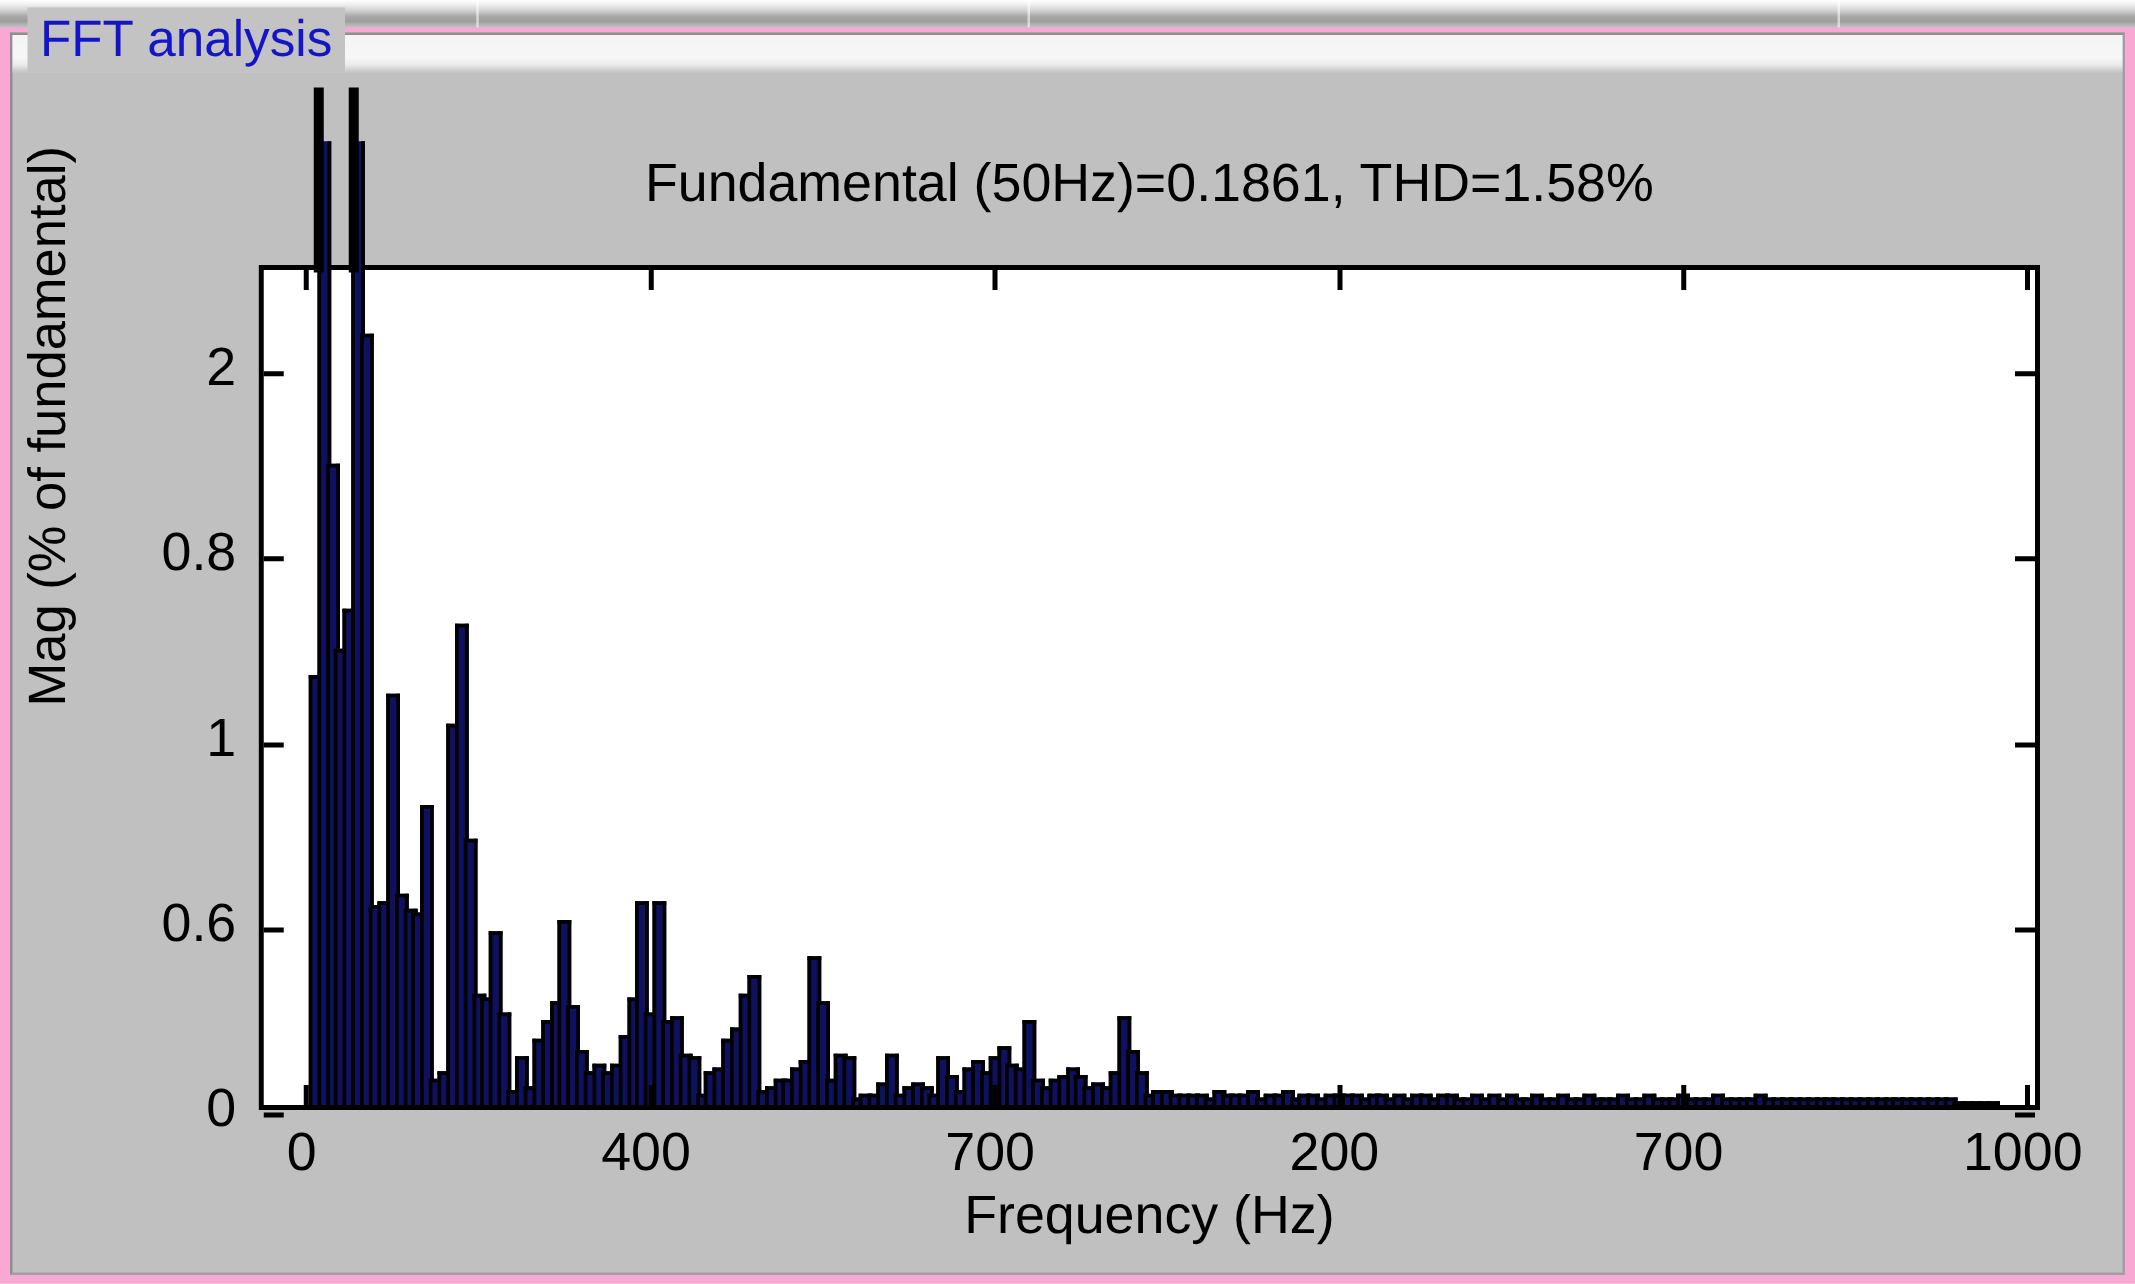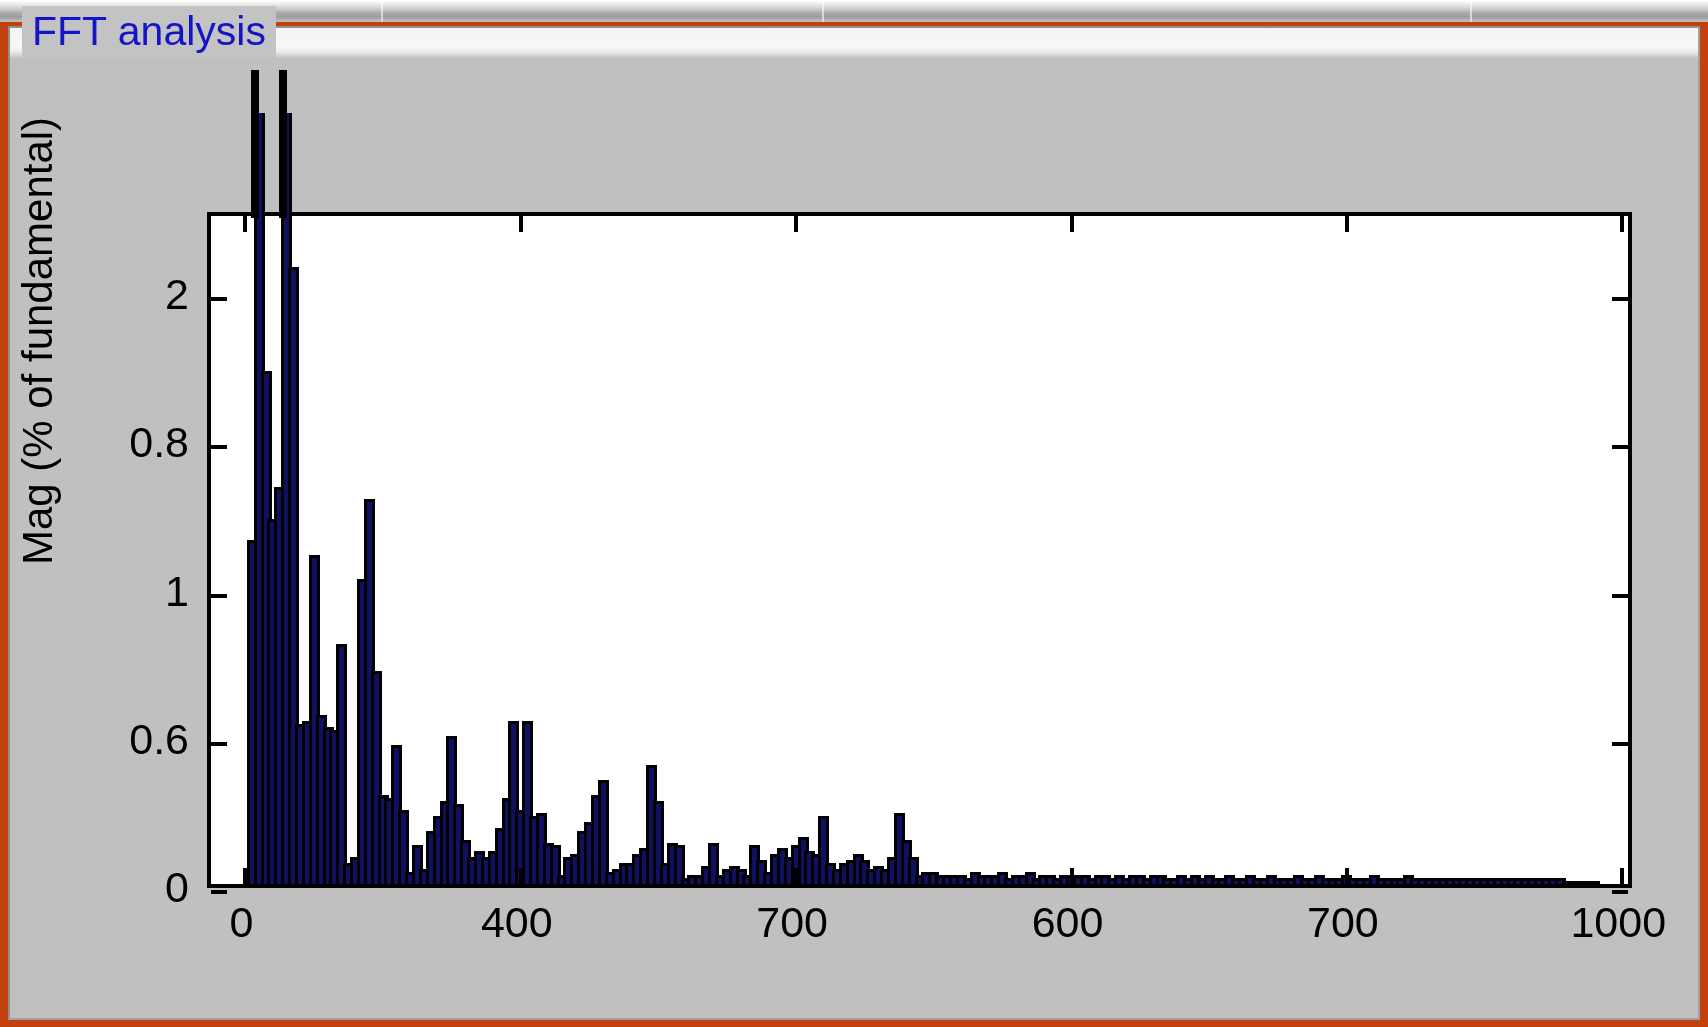--- a/index.html
+++ b/index.html
@@ -14,21 +14,21 @@
     overflow: hidden;
     position: relative;
   }
 
   
   #app-window {
     position: absolute;
     left: 0; top: 0;
     width: 1708px;
     height: 1027px;
-    background: #c2410c;
+    background: #f9a8d4;
   }
 
   #titlebar-strip {
     position: absolute;
     left: 0; top: 0;
     width: 1708px;
     height: 22px;
     background: linear-gradient(to bottom,#ffffff 0px,#f2f2f2 3px,#d4d4d4 8px,#a9a9a9 13px,#9d9d9d 17px,#bdbdbd 21px);
   }
   #titlebar-strip .seam {
@@ -200,23 +200,25 @@
   </div>
 
   <div id="groupbox">
     <div id="groupbox-inner-hl"></div>
   </div>
 
   <div id="panel-legend">FFT analysis</div>
 
   <div id="plot-region">
 
+    <div id="chart-title">Fundamental (50Hz)=0.1861, THD=1.58%</div>
 
     <div id="ylabel">Mag (% of fundamental)</div>
 
+    <div id="xlabel">Frequency (Hz)</div>
 
     <div id="axes">
       <div id="bars-layer">
           <div class="bar" style="left: 35.8043px; width: 11px; height: 343.93px;"></div>
           <div class="bar clipped" style="left: 42.6884px; width: 11px; height: 770.877px;"></div>
           <div class="bar" style="left: 49.5725px; width: 11px; height: 512.93px;"></div>
           <div class="bar" style="left: 56.4565px; width: 11px; height: 364.684px;"></div>
           <div class="bar" style="left: 63.3406px; width: 11px; height: 397.298px;"></div>
           <div class="bar clipped" style="left: 70.2246px; width: 11px; height: 770.877px;"></div>
           <div class="bar" style="left: 77.1087px; width: 11px; height: 616.702px;"></div>
@@ -440,21 +442,21 @@
         <div class="ytick-label" style="top: 866px; left: 0px; width: 189px;">0</div>
         <div class="ytick-label" style="top: 717.754px; left: 0px; width: 189px;">0.6</div>
         <div class="ytick-label" style="top: 569.509px; left: 0px; width: 189px;">1</div>
         <div class="ytick-label" style="top: 421.263px; left: 0px; width: 189px;">0.8</div>
         <div class="ytick-label" style="top: 273.018px; left: 0px; width: 189px;">2</div>
       </div>
     <div id="xtick-labels">
         <div class="xtick-label" style="left: 241.42px;">0</div>
         <div class="xtick-label" style="left: 516.783px;">400</div>
         <div class="xtick-label" style="left: 792.145px;">700</div>
-        <div class="xtick-label" style="left: 1067.51px;">600</div>
+        <div class="xtick-label" style="left: 1067.51px;">200</div>
         <div class="xtick-label" style="left: 1342.87px;">700</div>
         <div class="xtick-label" style="left: 1618.23px;">1000</div>
       </div>
 
   <div style="position: absolute; left: 251.188px; top: 70px; width: 8px; height: 148px; background: rgb(0, 0, 0);"></div>
       <div style="position: absolute; left: 278.725px; top: 70px; width: 8px; height: 148px; background: rgb(0, 0, 0);"></div>
     </div>
 </div>
 
 </body></html>

